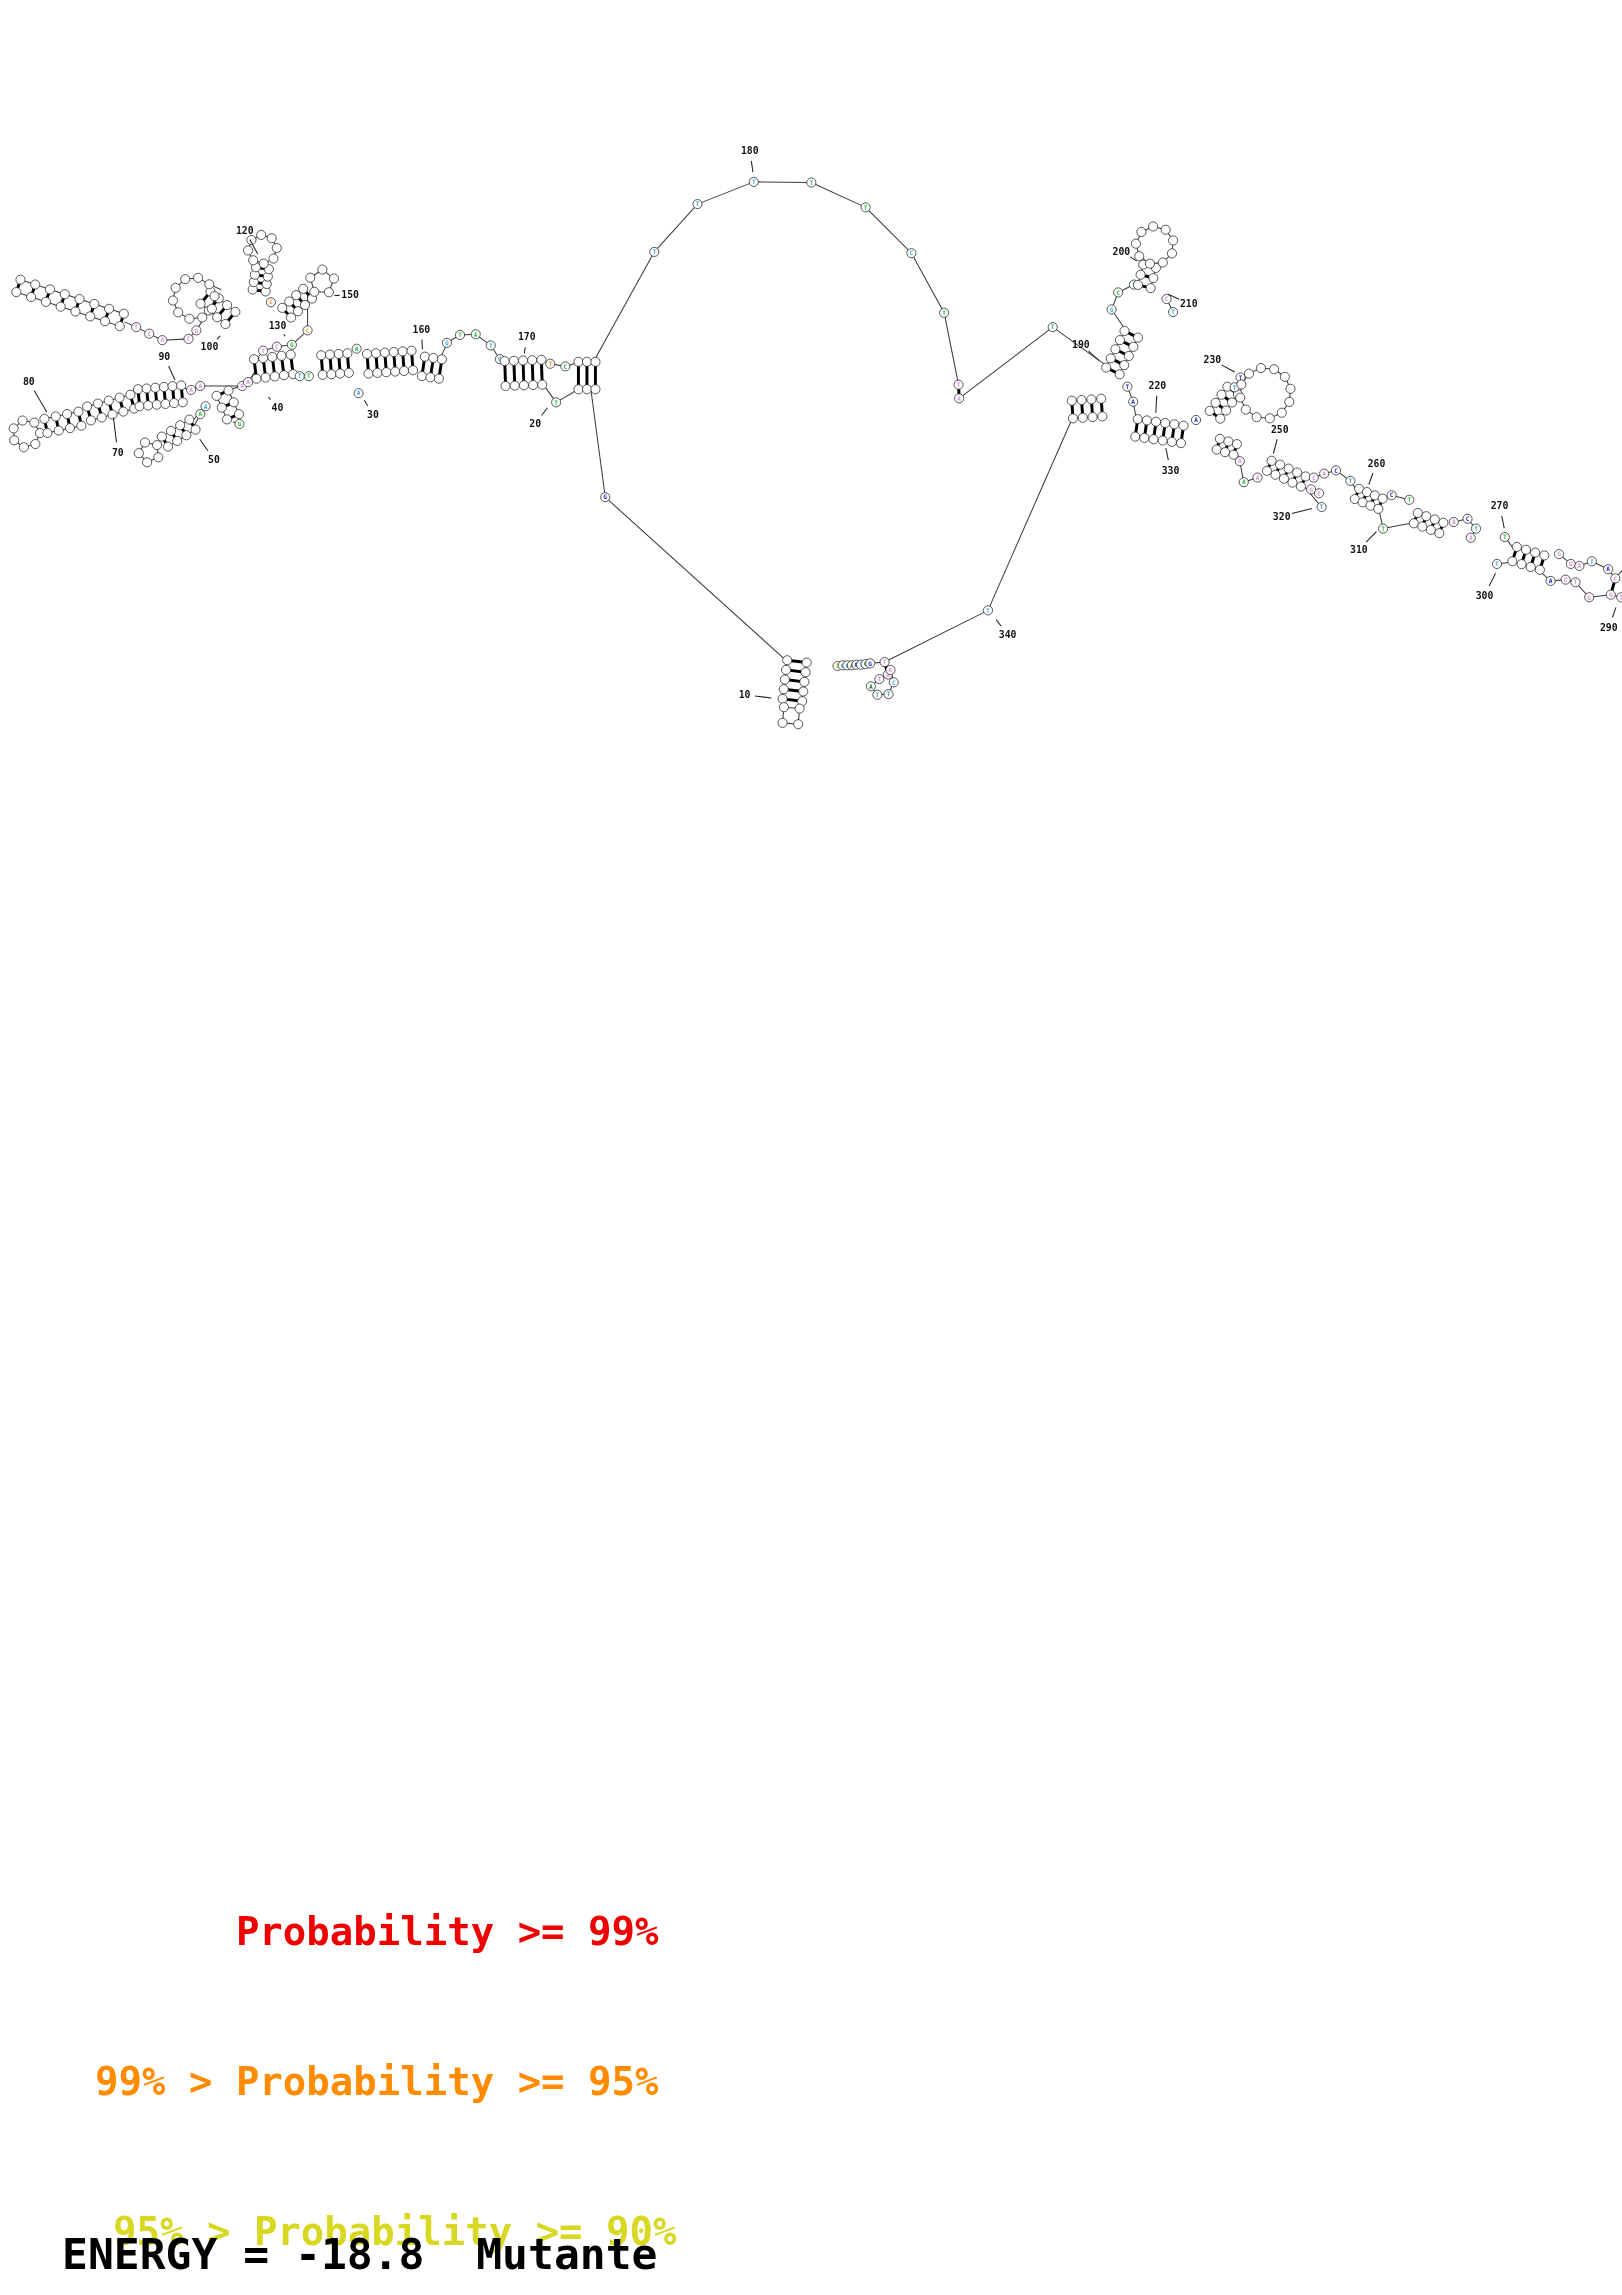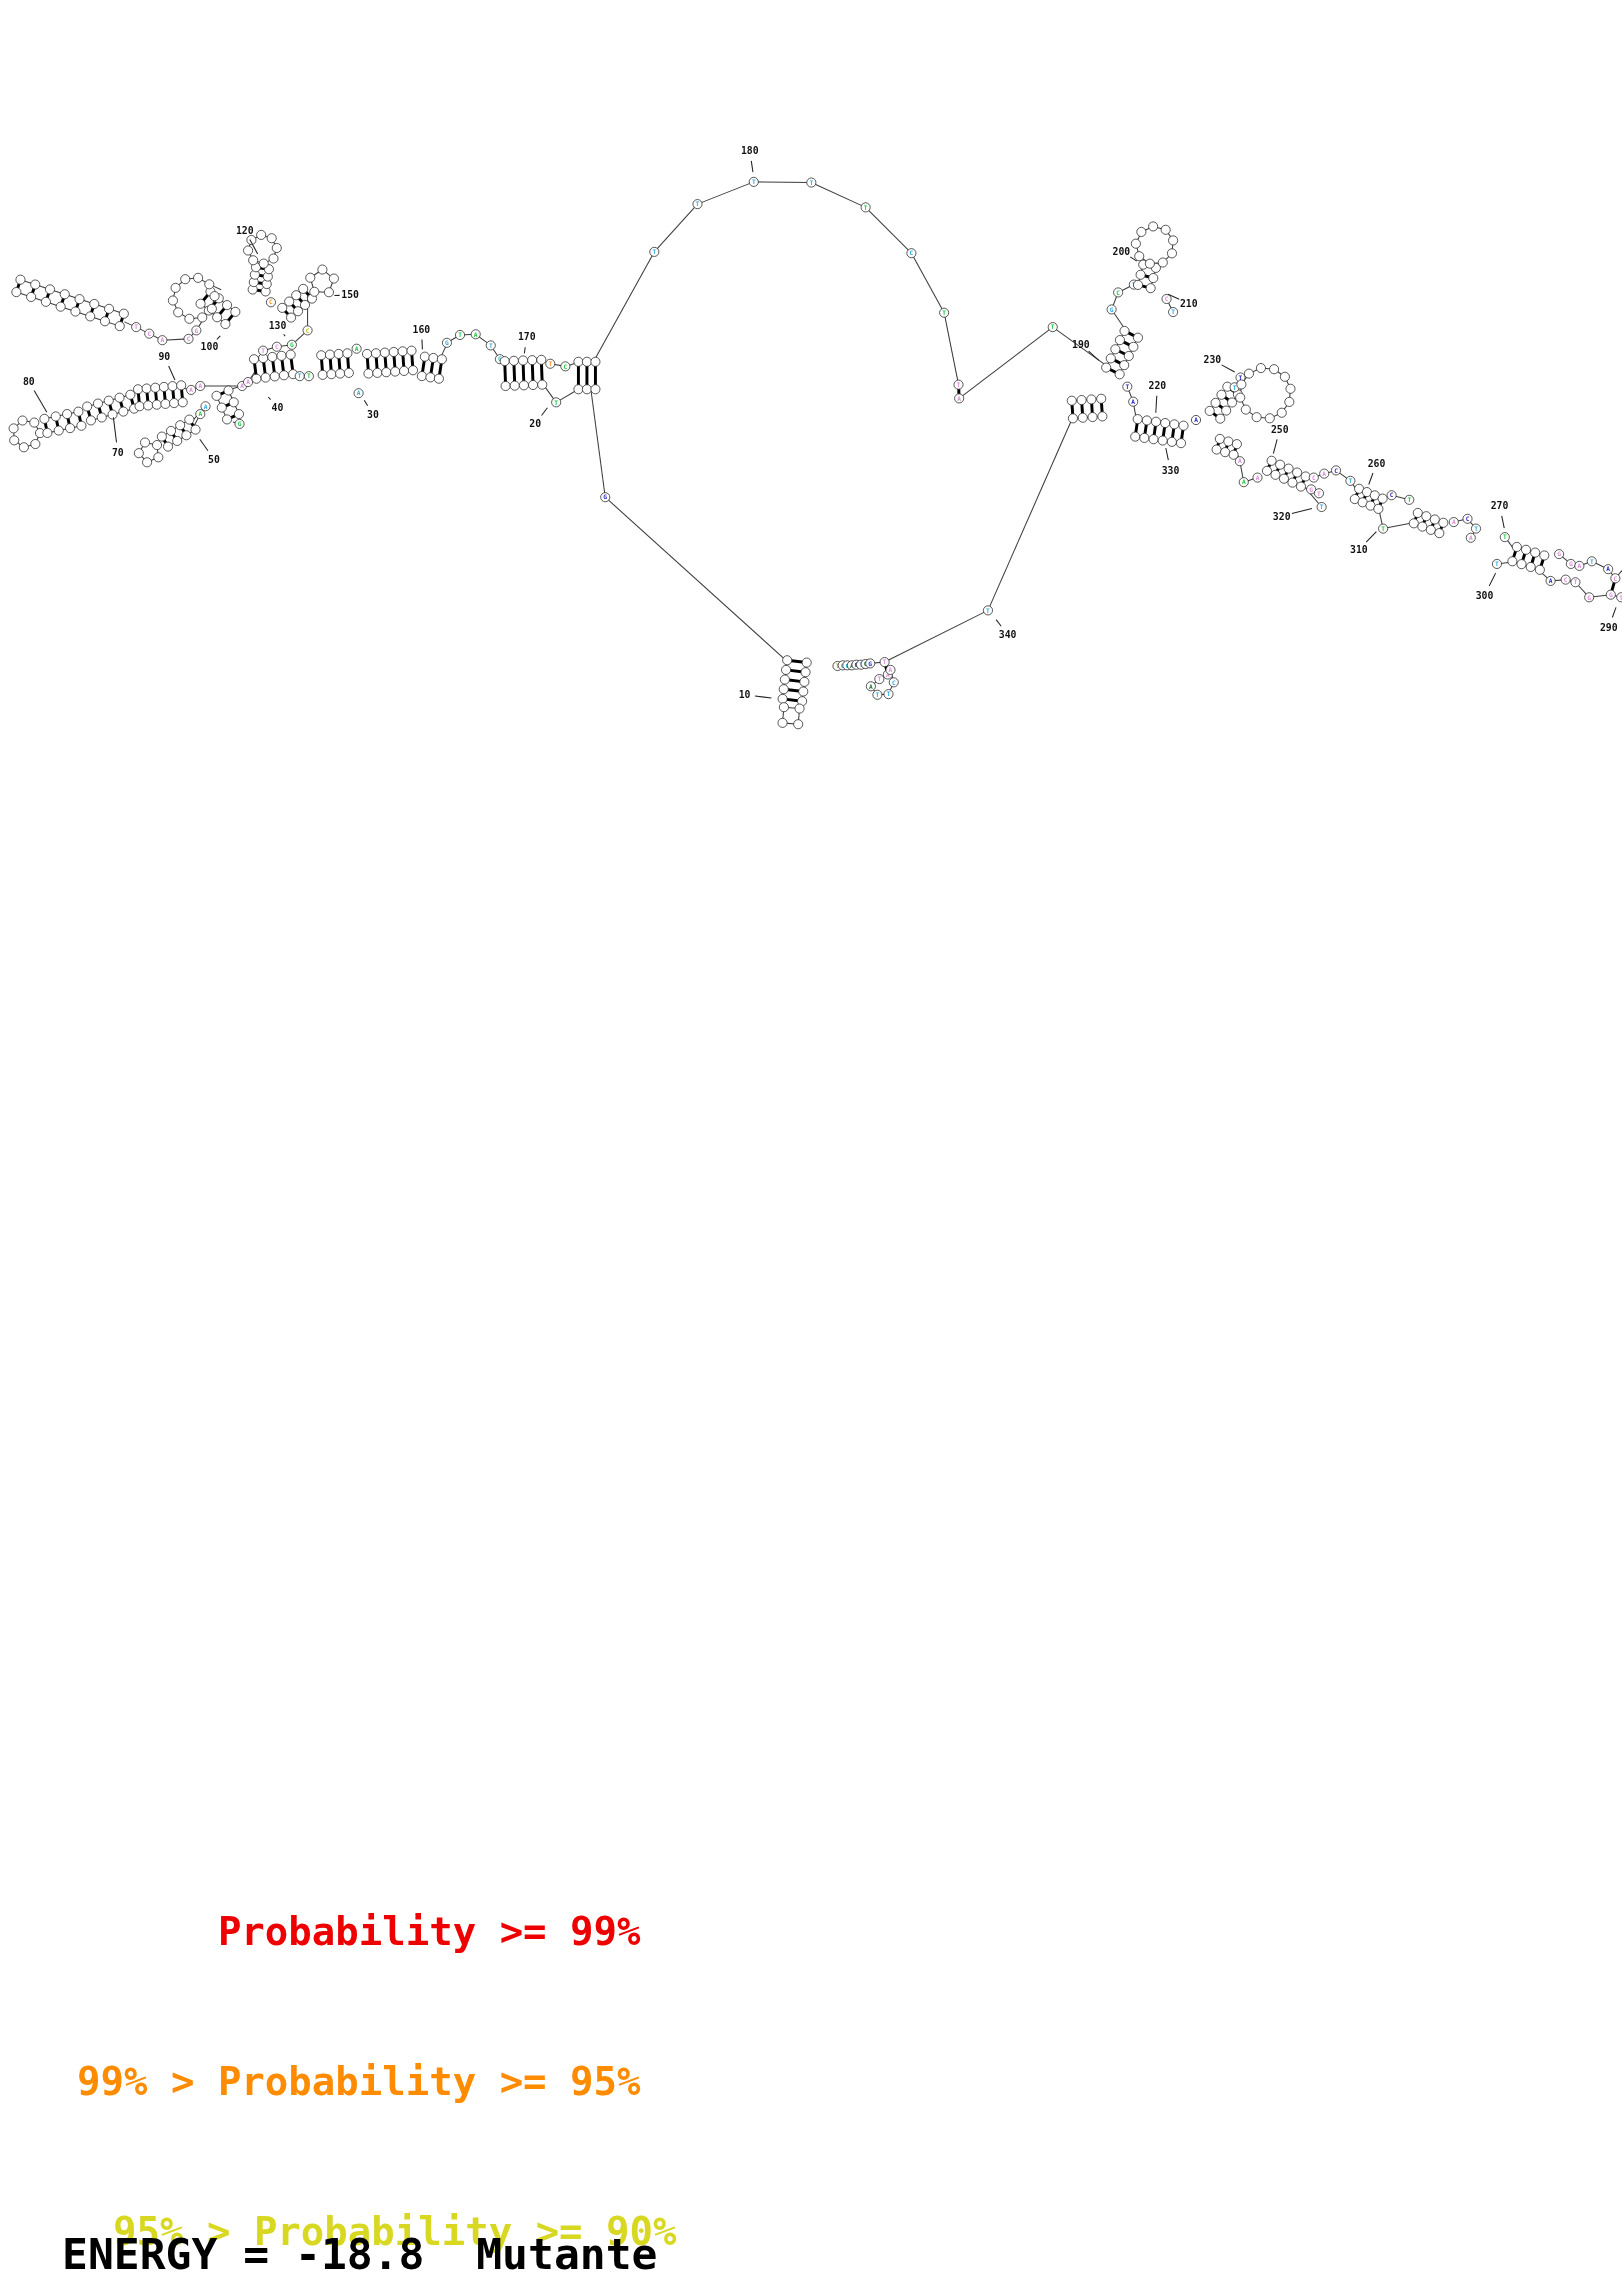--- a/index.html
+++ b/index.html
@@ -1,20 +1,20 @@
 <!DOCTYPE html>
 <html style="font-size:10.5px"><head>
 <meta charset="utf-8">
 <style>
   html,body{margin:0;padding:0;background:#ffffff;}
   body{width:1622px;height:2295px;position:relative;font-family:"DejaVu Sans Mono",monospace;}
   #plot-wrap{position:absolute;left:0;top:0;width:1622px;height:2295px;}
   svg{display:block;}
   .legend{position:absolute;left:77px;top:1807px;font-weight:bold;font-size:39px;line-height:50px;white-space:pre;letter-spacing:0px;}
-  .legend div{height:50px;}
+  .legend div{height:50px;text-align:center;}
   .energy{position:absolute;left:62px;top:2229px;font-weight:bold;font-size:43px;color:#000000;white-space:pre;}
 </style>
 </head>
 <body>
 
 <div id="plot-wrap">
   <svg id="plot" xmlns="http://www.w3.org/2000/svg" viewBox="0 0 2479 3508" width="1622" height="2295">
       <g>
         <line x1="907" y1="553" x2="1000" y2="385" stroke="#3c3c3c" stroke-width="1.6"></line>
         <line x1="903" y1="595" x2="925" y2="760" stroke="#3c3c3c" stroke-width="1.6"></line>

